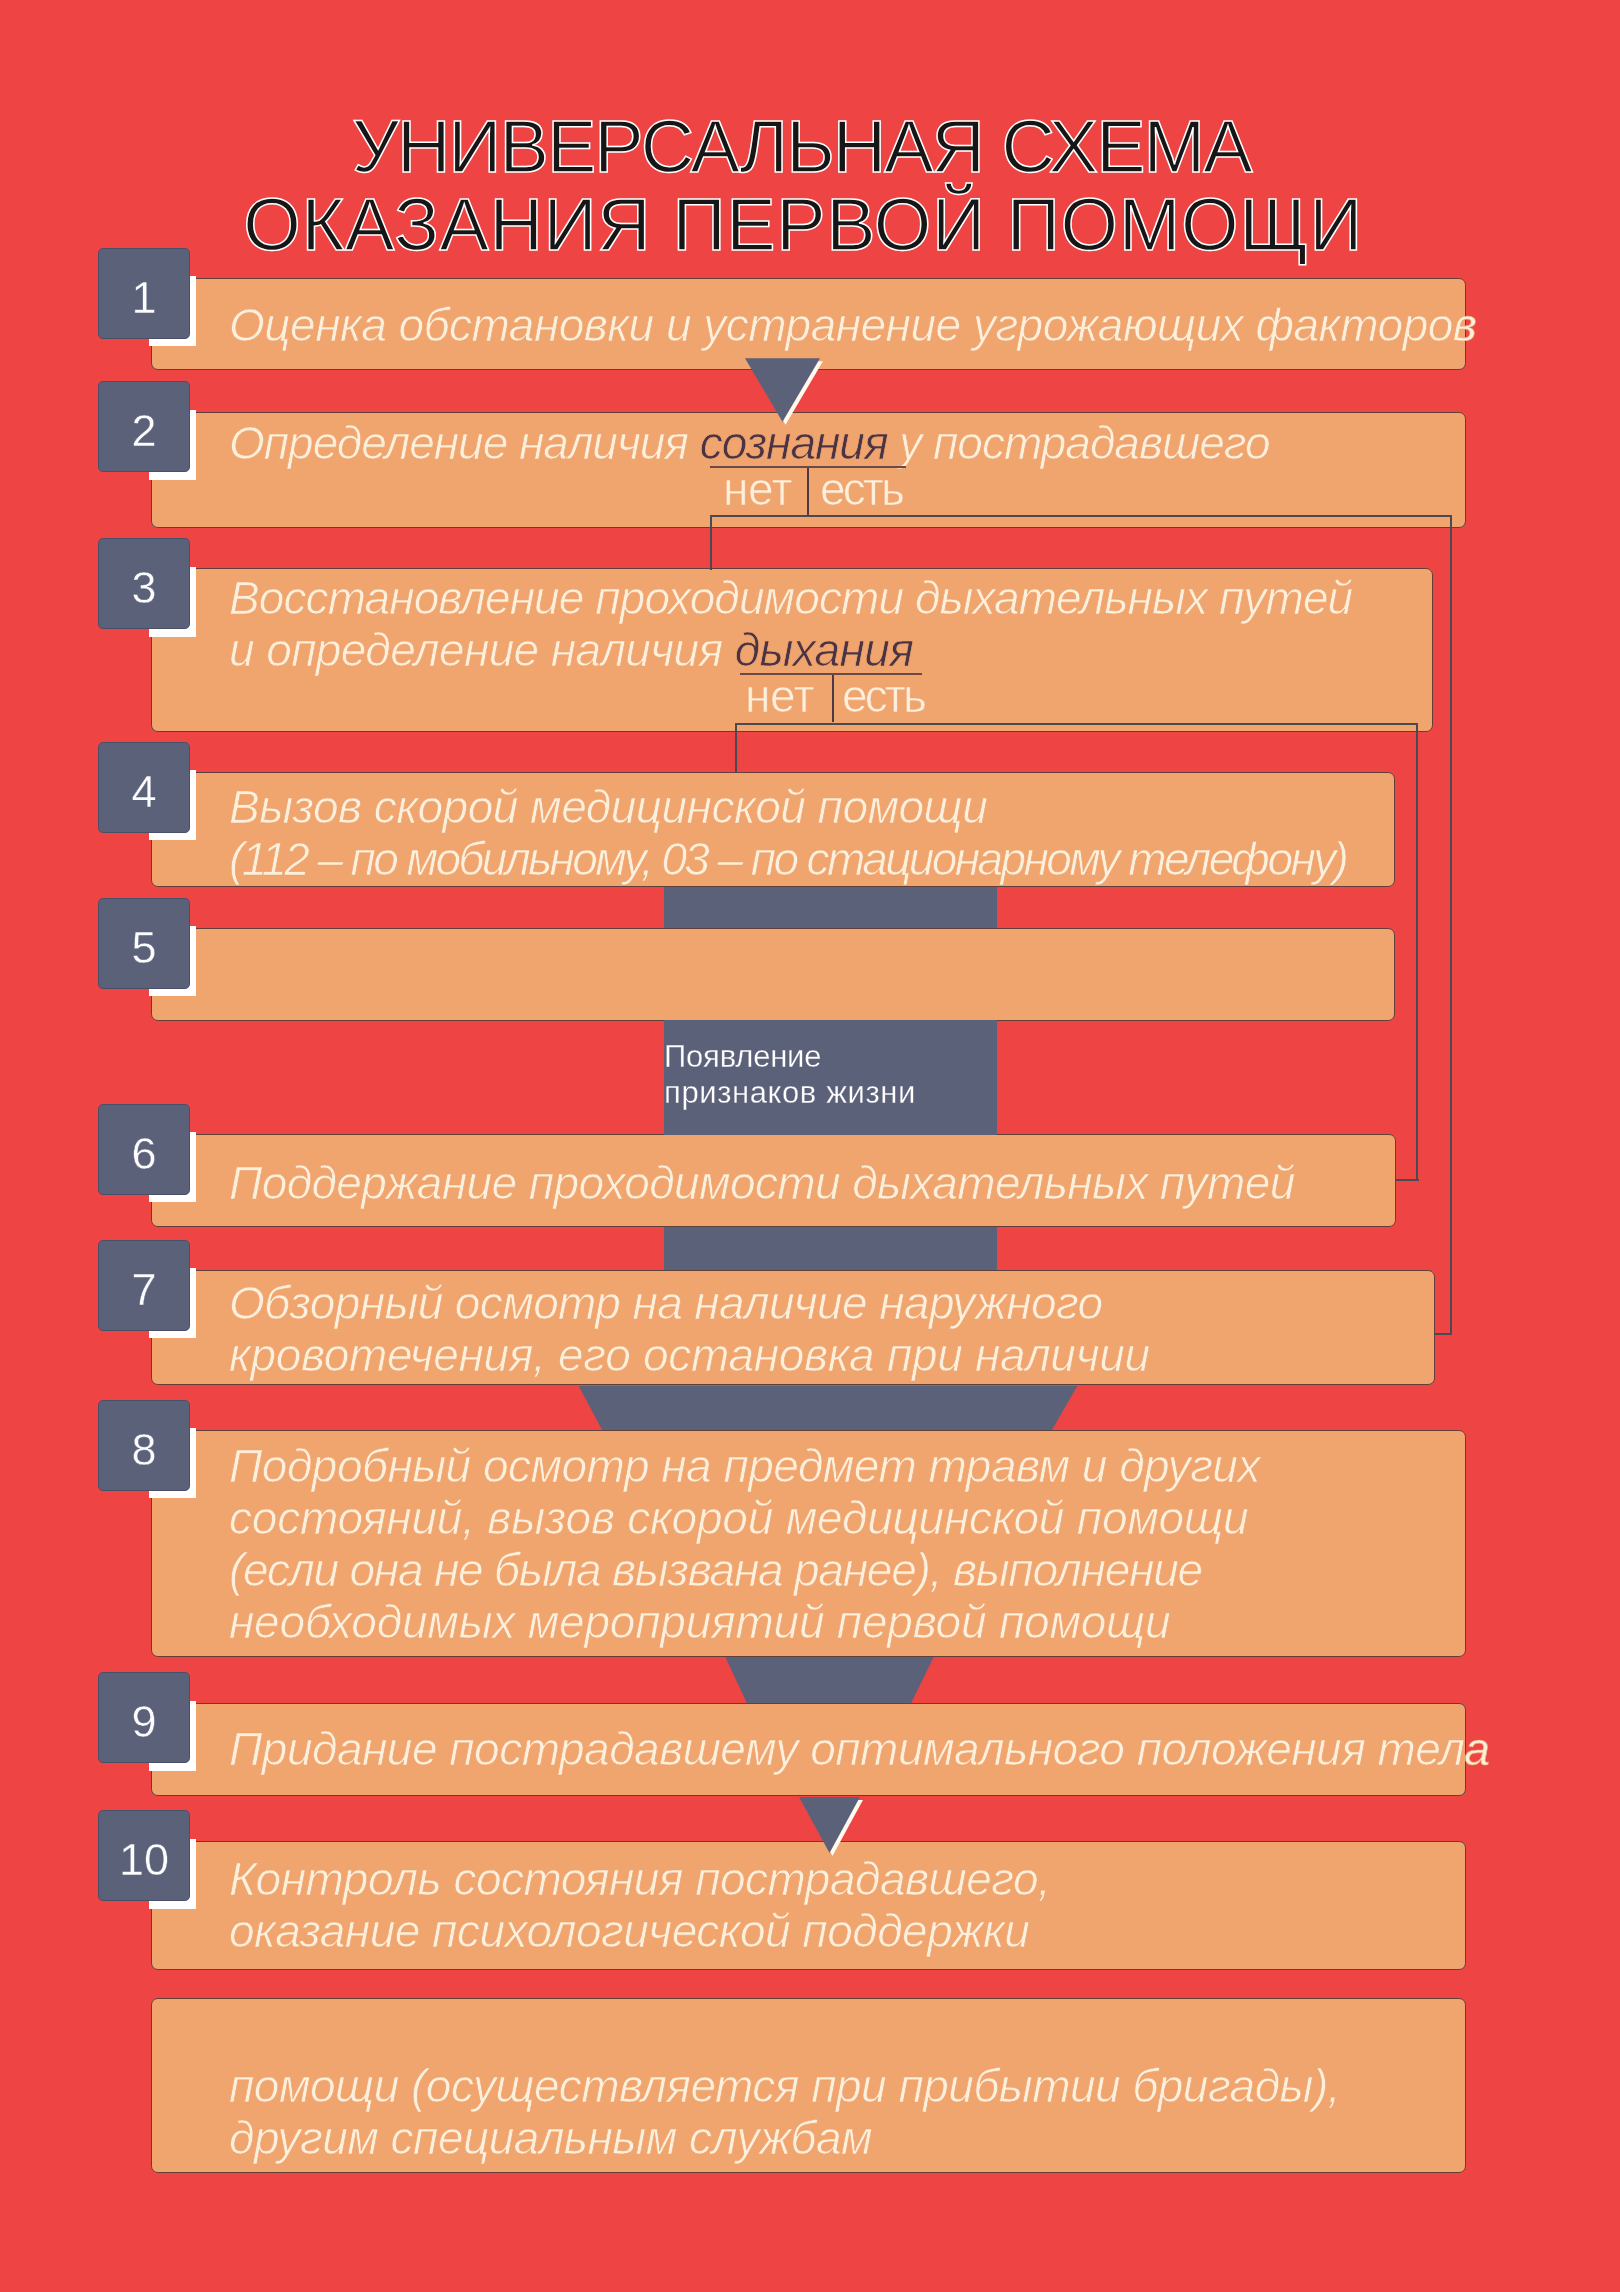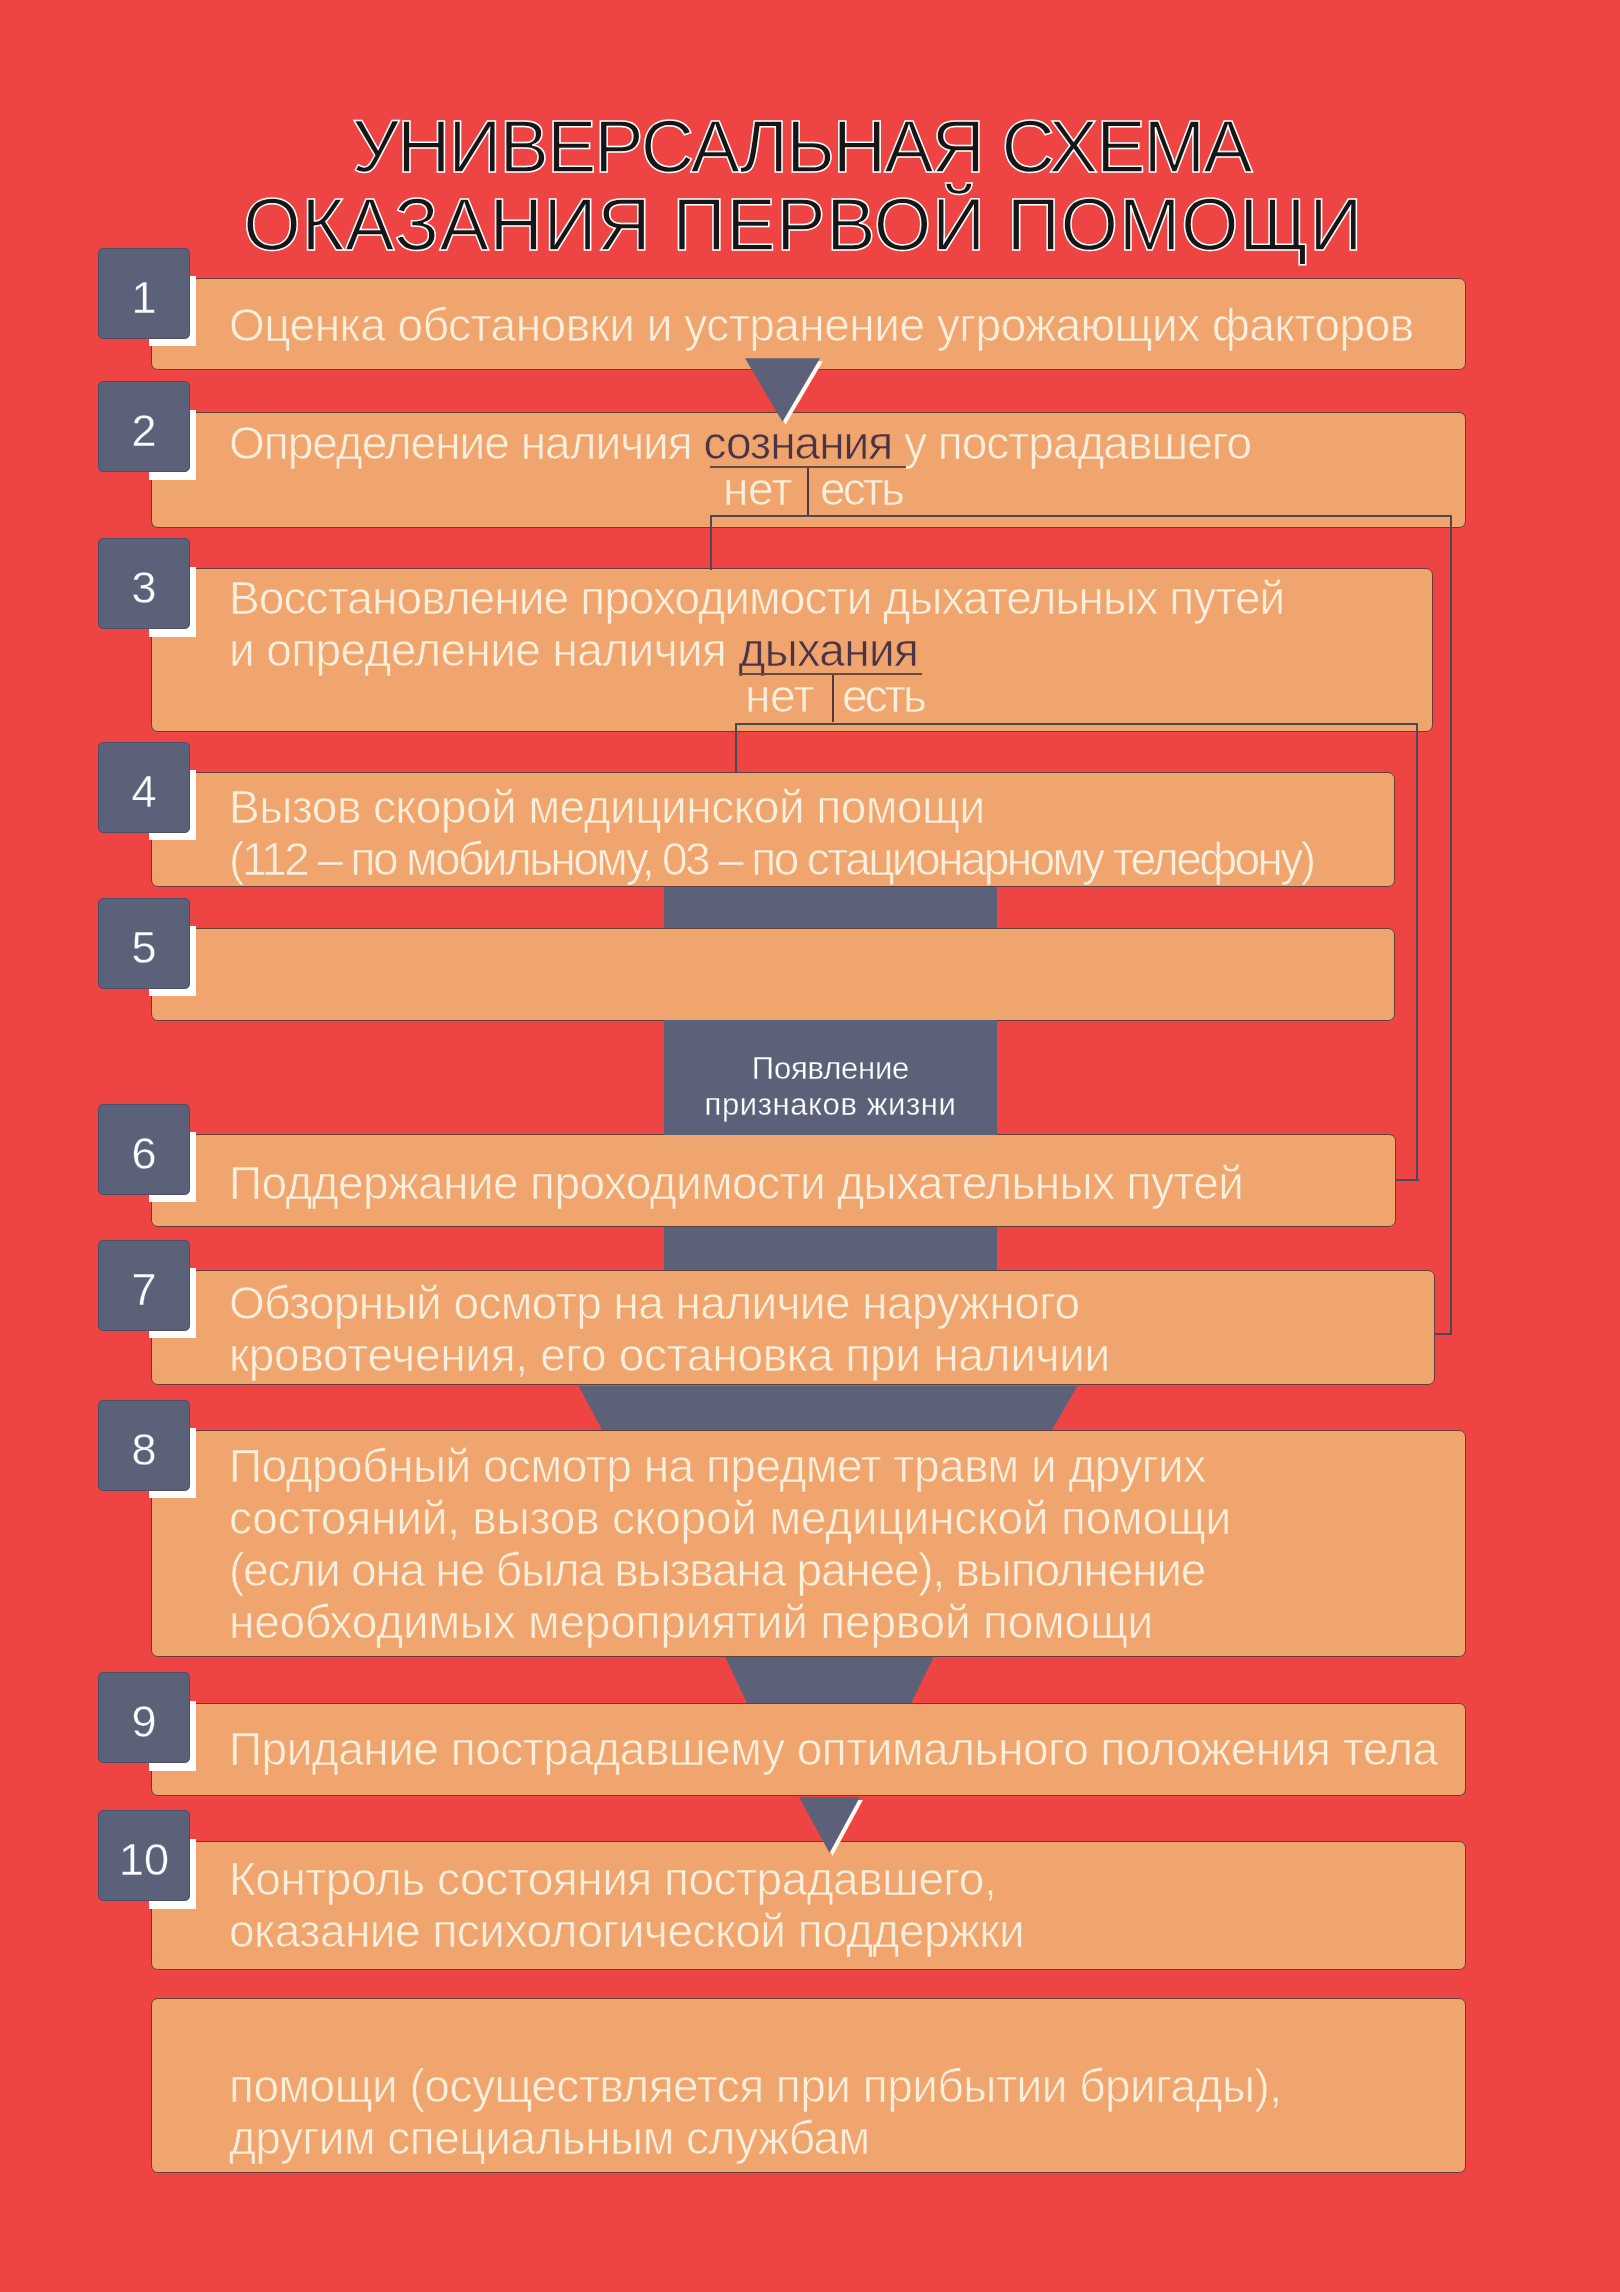--- a/index.html
+++ b/index.html
@@ -13,24 +13,24 @@
 
   .bar{position:absolute;border-radius:6.9px;
        background:#F0A46E;
        border:1.5px solid #61403A;box-sizing:border-box;z-index:2;}
   .notch{position:absolute;background:#ffffff;z-index:5;}
   .numbox{position:absolute;width:92px;height:91px;left:98px;border-radius:4.9px;
           background:#5C617A;color:#fcfcfe;display:flex;align-items:center;justify-content:center;
           font-size:45px;font-weight:400;line-height:45px;z-index:6;padding-top:7.8px;
           box-sizing:border-box;border:1px solid #4A4F68;-webkit-text-stroke:0.4px #5C617A;}
   .btext{position:absolute;left:229px;color:#FCF0DD;font-size:46px;line-height:52px;
-         white-space:nowrap;z-index:4;letter-spacing:-0.5px;-webkit-text-stroke:0.7px #F0A46E;}
+         white-space:nowrap;z-index:4;letter-spacing:-0.5px;font-style:italic;-webkit-text-stroke:0.7px #F0A46E;}
   .darkblk{position:absolute;background:#5C617A;z-index:3;}
-  .revival{position:absolute;color:#FFFFFF;font-size:31px;line-height:36px;text-align:center;
-           white-space:nowrap;z-index:4;letter-spacing:0;margin-top:12px;-webkit-text-stroke:0.3px #5C617A;}
+  .revival{position:absolute;color:#FFFFFF;font-size:31px;line-height:36px;
+           white-space:nowrap;z-index:4;letter-spacing:0;-webkit-text-stroke:0.3px #5C617A;}
   .kw{color:#4A3344;-webkit-text-stroke:0.7px #F0A46E;}
   .kwul{position:absolute;background:#6A4A44;height:1.5px;z-index:4;}
   .divider{position:absolute;background:#4B3A46;width:1.5px;z-index:4;}
   .dec{position:absolute;color:#FCF0DD;font-size:46px;line-height:52px;white-space:nowrap;z-index:4;
        letter-spacing:-0.5px;-webkit-text-stroke:0.7px #F0A46E;}
   .ln{position:absolute;background:#4A4A55;z-index:4;}
   .tri{position:absolute;z-index:3;overflow:visible;}
   .tri.shadowed{filter:drop-shadow(3.9px 3.9px 0 #FFF9EE);}
 </style>
 </head>

